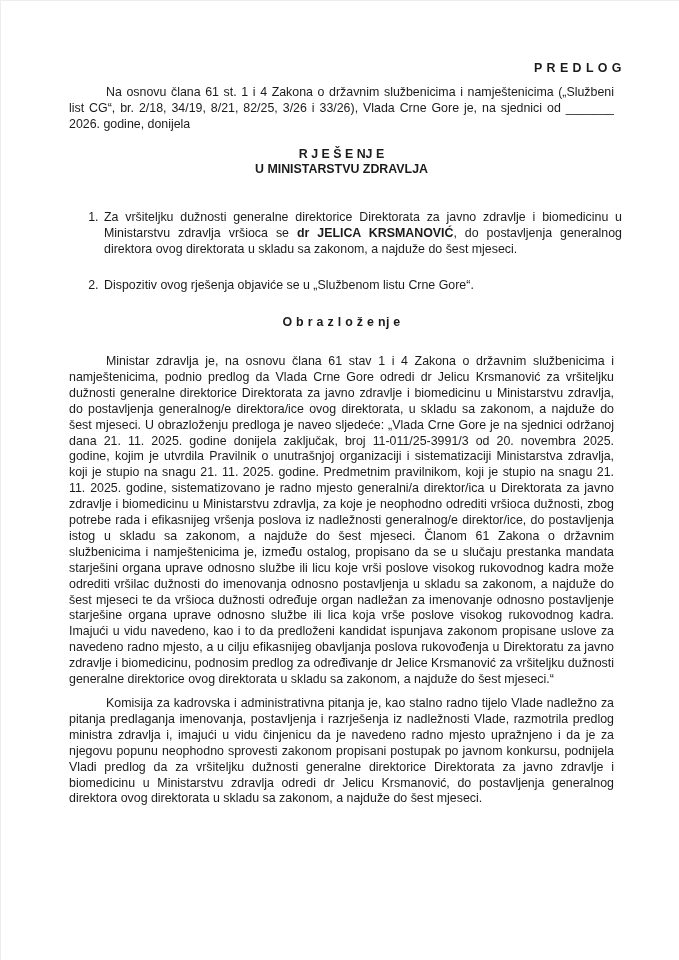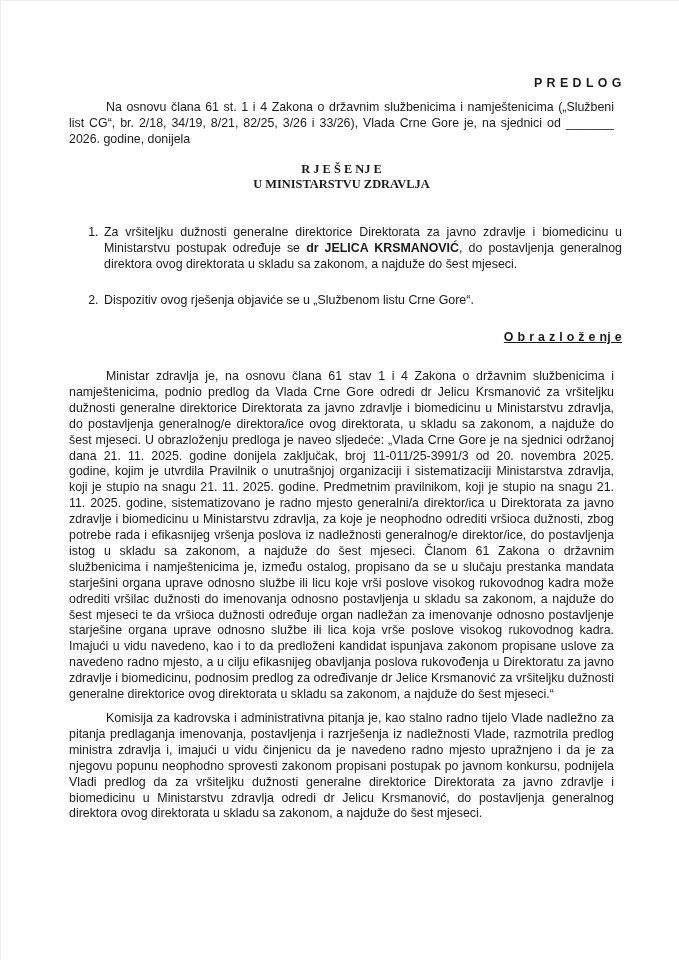--- a/index.html
+++ b/index.html
@@ -6,21 +6,21 @@
     margin: 0;
     padding: 0;
     background: #ffffff;
   }
   .page {
     position: relative;
     width: 679px;
     height: 960px;
     box-sizing: border-box;
     background: #ffffff;
-    padding: 75px 57px 0 60px;
+    padding: 60px 57px 0 60px;
     overflow: hidden;
     font-family: "Liberation Sans", sans-serif;
     font-size: 12.4px;
     line-height: 15.9px;
     color: #1b1b1b;
     border-left: 1px solid #ededed;
     border-top: 1px solid #ededed;
   }
   .predlog {
     font-weight: bold;
@@ -32,42 +32,40 @@
     margin: 8px;
     text-align: justify;
   }
   .indent {
     text-indent: 37px;
   }
   .title-block {
     margin-top: 14px;
     text-align: center;
     font-weight: bold;
-    font-family: Liberation Serif, serif;
   }
   .title-block div {
     line-height: 15.4px;
   }
   ol.decision-list {
     margin: 33px 0 0 0;
     padding: 0 0 0 41px;
   }
   ol.decision-list li {
     text-align: justify;
     padding-left: 2px;
   }
   ol.decision-list li + li {
     margin-top: 20px;
   }
   .obrazlozenje {
     margin-top: 21px;
-    text-align: right;
+    text-align: center;
     font-weight: bold;
     letter-spacing: 0.3px;
-    text-decoration: underline;
   }
   .body-para {
     margin-top: 0;
   }
   .body-para.first {
     margin-top: 23px;
   }
   strong { font-weight: bold; }
 </style>
 </head>
@@ -79,21 +77,21 @@
 
   <p class="indent">Na osnovu člana 61 st. 1 i 4 Zakona o državnim službenicima i namještenicima („Službeni list CG“, br. 2/18, 34/19, 8/21, 82/25, 3/26 i 33/26), Vlada Crne Gore je, na sjednici od _______ 2026. godine, donijela</p>
 
   <div class="title-block">
     <div>R J E Š E NJ E</div>
     <div>U MINISTARSTVU ZDRAVLJA</div>
   </div>
 
   <ol class="decision-list">
     <li>
-      <span>Za vršiteljku dužnosti generalne direktorice Direktorata za javno zdravlje i biomedicinu u Ministarstvu postupak određuje se </span><strong>dr JELICA KRSMANOVIĆ</strong><span>, do postavljenja generalnog direktora ovog direktorata u skladu sa zakonom, a najduže do šest mjeseci.</span>
+      <span>Za vršiteljku dužnosti generalne direktorice Direktorata za javno zdravlje i biomedicinu u Ministarstvu zdravlja vršioca se </span><strong>dr JELICA KRSMANOVIĆ</strong><span>, do postavljenja generalnog direktora ovog direktorata u skladu sa zakonom, a najduže do šest mjeseci.</span>
     </li>
     <li>Dispozitiv ovog rješenja objaviće se u „Službenom listu Crne Gore“.</li>
   </ol>
 
   <div class="obrazlozenje">O b r a z l o ž e nj e</div>
 
   <p class="indent body-para first">Ministar zdravlja je, na osnovu člana 61 stav 1 i 4 Zakona o državnim službenicima i namještenicima, podnio predlog da Vlada Crne Gore odredi dr Jelicu Krsmanović za vršiteljku dužnosti generalne direktorice Direktorata za javno zdravlje i biomedicinu u Ministarstvu zdravlja, do postavljenja generalnog/e direktora/ice ovog direktorata, u skladu sa zakonom, a najduže do šest mjeseci. U obrazloženju predloga je naveo sljedeće: „Vlada Crne Gore je na sjednici održanoj dana 21. 11. 2025. godine donijela zaključak, broj 11-011/25-3991/3 od 20. novembra 2025. godine, kojim je utvrdila Pravilnik o unutrašnjoj organizaciji i sistematizaciji Ministarstva zdravlja, koji je stupio na snagu 21. 11. 2025. godine. Predmetnim pravilnikom, koji je stupio na snagu 21. 11. 2025. godine, sistematizovano je radno mjesto generalni/a direktor/ica u Direktorata za javno zdravlje i biomedicinu u Ministarstvu zdravlja, za koje je neophodno odrediti vršioca dužnosti, zbog potrebe rada i efikasnijeg vršenja poslova iz nadležnosti generalnog/e direktor/ice, do postavljenja istog u skladu sa zakonom, a najduže do šest mjeseci. Članom 61 Zakona o državnim službenicima i namještenicima je, između ostalog, propisano da se u slučaju prestanka mandata starješini organa uprave odnosno službe ili licu koje vrši poslove visokog rukovodnog kadra može odrediti vršilac dužnosti do imenovanja odnosno postavljenja u skladu sa zakonom, a najduže do šest mjeseci te da vršioca dužnosti određuje organ nadležan za imenovanje odnosno postavljenje starješine organa uprave odnosno službe ili lica koja vrše poslove visokog rukovodnog kadra. Imajući u vidu navedeno, kao i to da predloženi kandidat ispunjava zakonom propisane uslove za navedeno radno mjesto, a u cilju efikasnijeg obavljanja poslova rukovođenja u Direktoratu za javno zdravlje i biomedicinu, podnosim predlog za određivanje dr Jelice Krsmanović za vršiteljku dužnosti generalne direktorice ovog direktorata u skladu sa zakonom, a najduže do šest mjeseci.“</p>
 
   <p class="indent body-para">Komisija za kadrovska i administrativna pitanja je, kao stalno radno tijelo Vlade nadležno za pitanja predlaganja imenovanja, postavljenja i razrješenja iz nadležnosti Vlade, razmotrila predlog ministra zdravlja i, imajući u vidu činjenicu da je navedeno radno mjesto upražnjeno i da je za njegovu popunu neophodno sprovesti zakonom propisani postupak po javnom konkursu, podnijela Vladi predlog da za vršiteljku dužnosti generalne direktorice Direktorata za javno zdravlje i biomedicinu u Ministarstvu zdravlja odredi dr Jelicu Krsmanović, do postavljenja generalnog direktora ovog direktorata u skladu sa zakonom, a najduže do šest mjeseci.</p>
 

